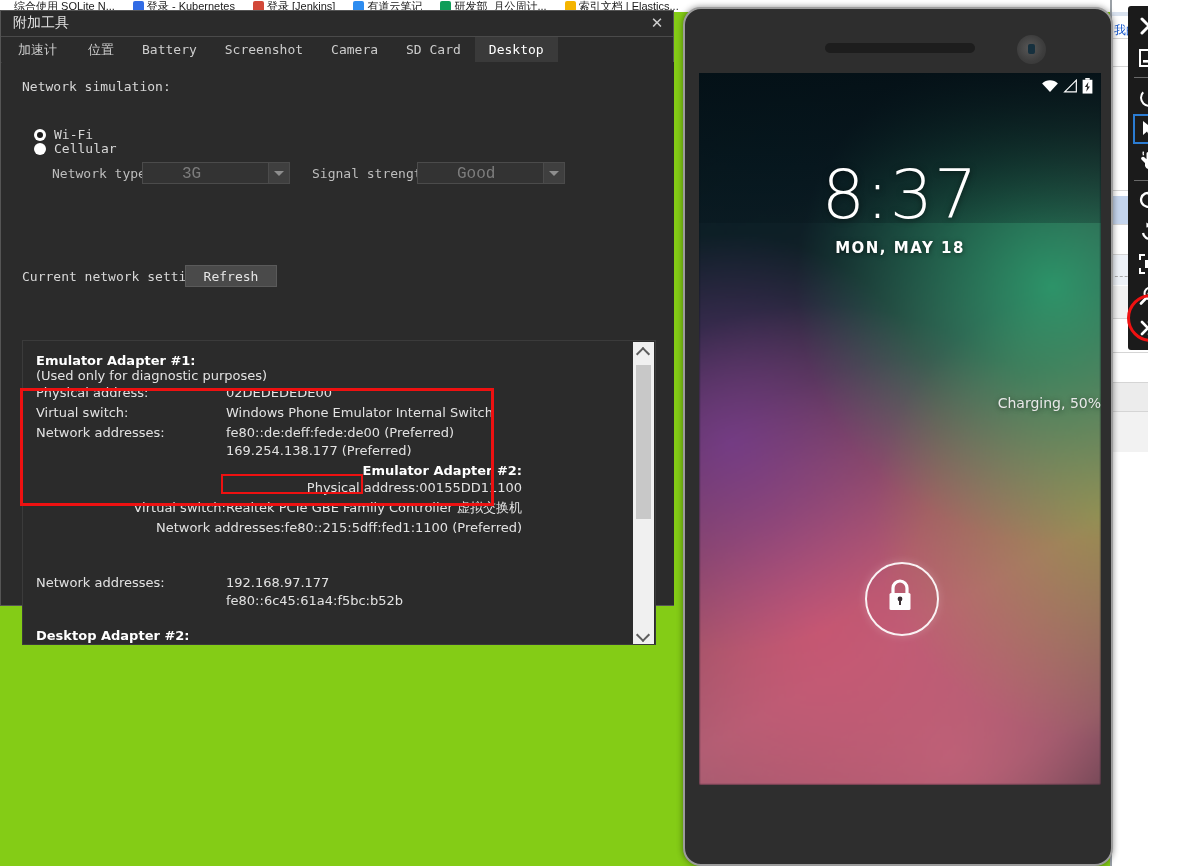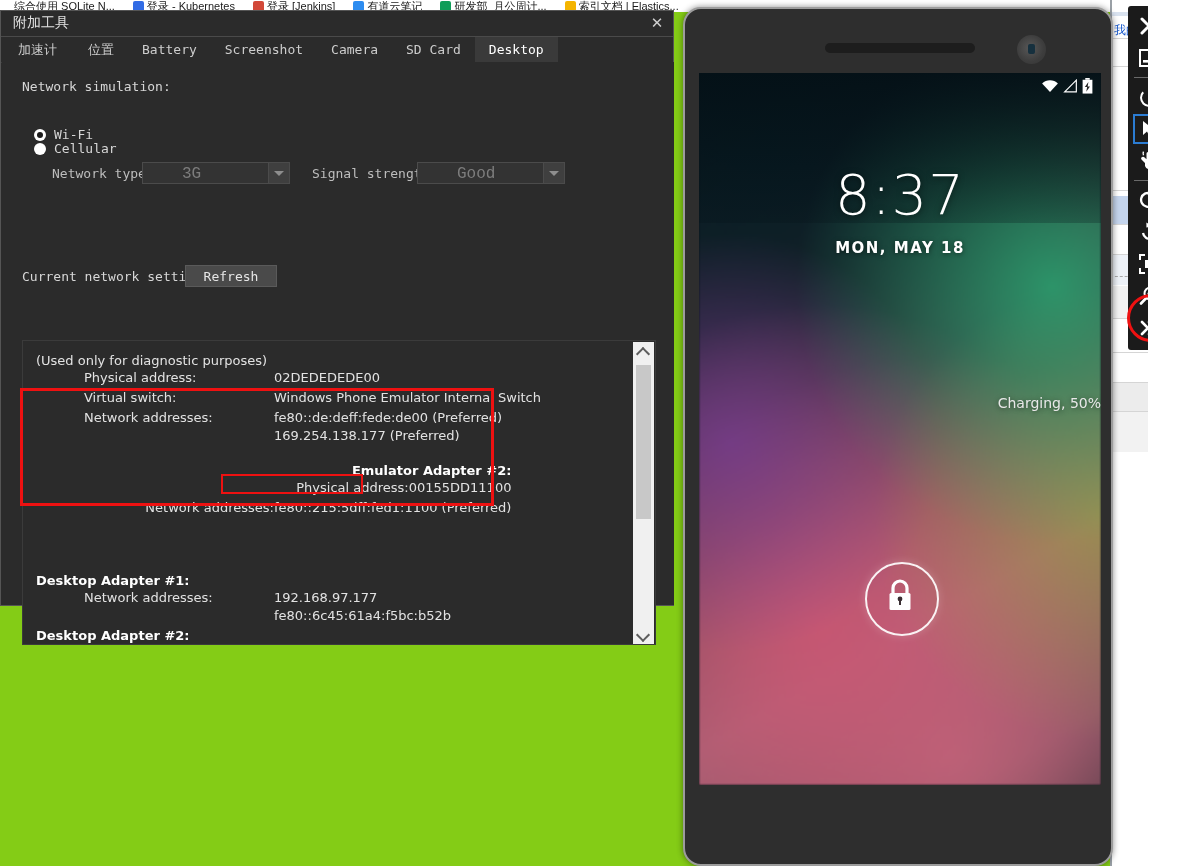--- a/index.html
+++ b/index.html
@@ -243,21 +243,21 @@
     font-weight: bold;
     color: #ffffff;
     white-space: nowrap;
   }
   .a-sub {
     font-family: "DejaVu Sans", sans-serif;
     font-size: 13px;
     color: #e2e2e2;
     white-space: nowrap;
   }
-  .a-row { position: relative; height: 20px; white-space: nowrap; margin-left: 48px; }
+  .a-row { position: relative; height: 20px; white-space: nowrap; }
   .a-key {
     display: inline-block;
     width: 190px;
     font-family: "DejaVu Sans", sans-serif;
     font-size: 13px;
     color: #e2e2e2;
   }
   .a-val {
     display: inline-block;
     font-family: "DejaVu Sans", sans-serif;
@@ -387,21 +387,21 @@
     gap: 4px;
   }
   .clock-wrap {
     position: absolute;
     left: 0; top: 80px;
     width: 402px;
     text-align: center;
   }
   .clock-time {
     font-family: "DejaVu Sans", sans-serif;
-    font-size: 56px;
+    font-size: 68px;
     font-weight: 200;
     color: #ffffff;
     line-height: 84px;
     letter-spacing: 1px;
     text-shadow: 0 1px 6px rgba(0,0,0,0.55);
   }
   .clock-date {
     font-family: "DejaVu Sans", sans-serif;
     font-size: 15px;
     font-weight: bold;
@@ -530,35 +530,36 @@
         <span class="cv">Good</span>
         <span class="carrow"></span>
       </div>
 
       <div class="sect-label" style="left:20px; top:207px;">Current network settings:</div>
       <div class="btn-refresh" style="left:183px; top:203px;">Refresh</div>
 
       <div class="list-box">
         <div class="list-inner" id="adapters">
             <div class="adapter-blk" style="top: 12px;">
+              <div class="a-head">Emulator Adapter #1:</div>
               <div class="a-sub">(Used only for diagnostic purposes)</div>
               <div class="a-row"><span class="a-key">Physical address:</span><span class="a-val">02DEDEDEDE00</span></div>
               <div class="a-row"><span class="a-key">Virtual switch:</span><span class="a-val">Windows Phone Emulator Internal Switch</span></div>
               <div class="a-row"><span class="a-key">Network addresses:</span><span class="a-val">fe80::de:deff:fede:de00 (Preferred)</span></div>
               <div class="a-row">
                 <div class="a-val2">169.254.138.177 (Preferred)</div>
               </div>
             </div>
             <div class="adapter-blk" style="top: 122px; text-align: right;">
               <div class="a-head">Emulator Adapter #2:</div>
               <div class="a-row"><span class="a-key">Physical address:</span><span class="a-val">00155DD11100</span></div>
+              <div class="a-row"><span class="a-key">Virtual switch:</span><span class="a-val">Realtek PCIe GBE Family Controller 虚拟交换机</span></div>
               <div class="a-row"><span class="a-key">Network addresses:</span><span class="a-val">fe80::215:5dff:fed1:1100 (Preferred)</span></div>
             </div>
             <div class="adapter-blk" style="top: 232px;">
-              <div class="a-head">Desktop Adapter #1:</div>
               <div class="a-row"><span class="a-key">Network addresses:</span><span class="a-val">192.168.97.177</span></div>
               <div class="a-row">
                 <div class="a-val2">fe80::6c45:61a4:f5bc:b52b</div>
               </div>
             </div>
             <div class="adapter-blk" style="top: 287px; text-align: center;">
               <div class="a-head">Desktop Adapter #2:</div>
             </div>
           </div>
 

